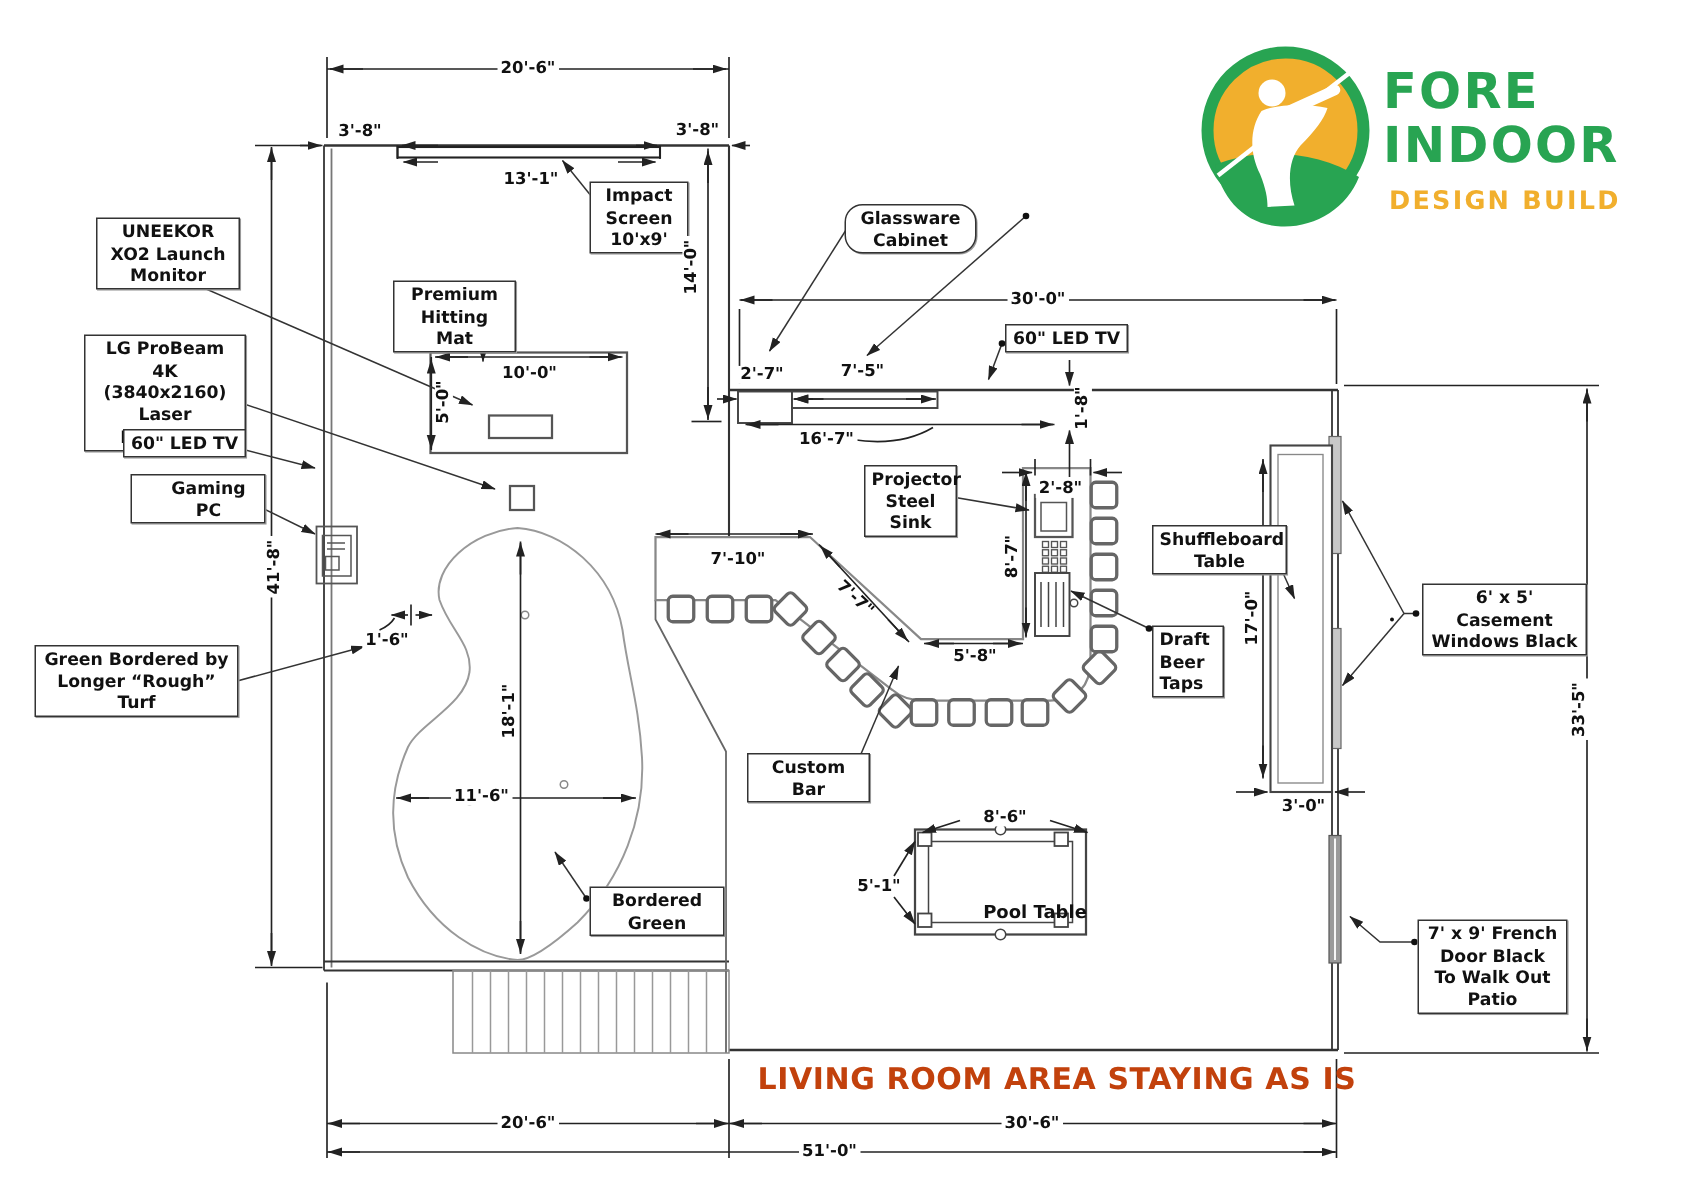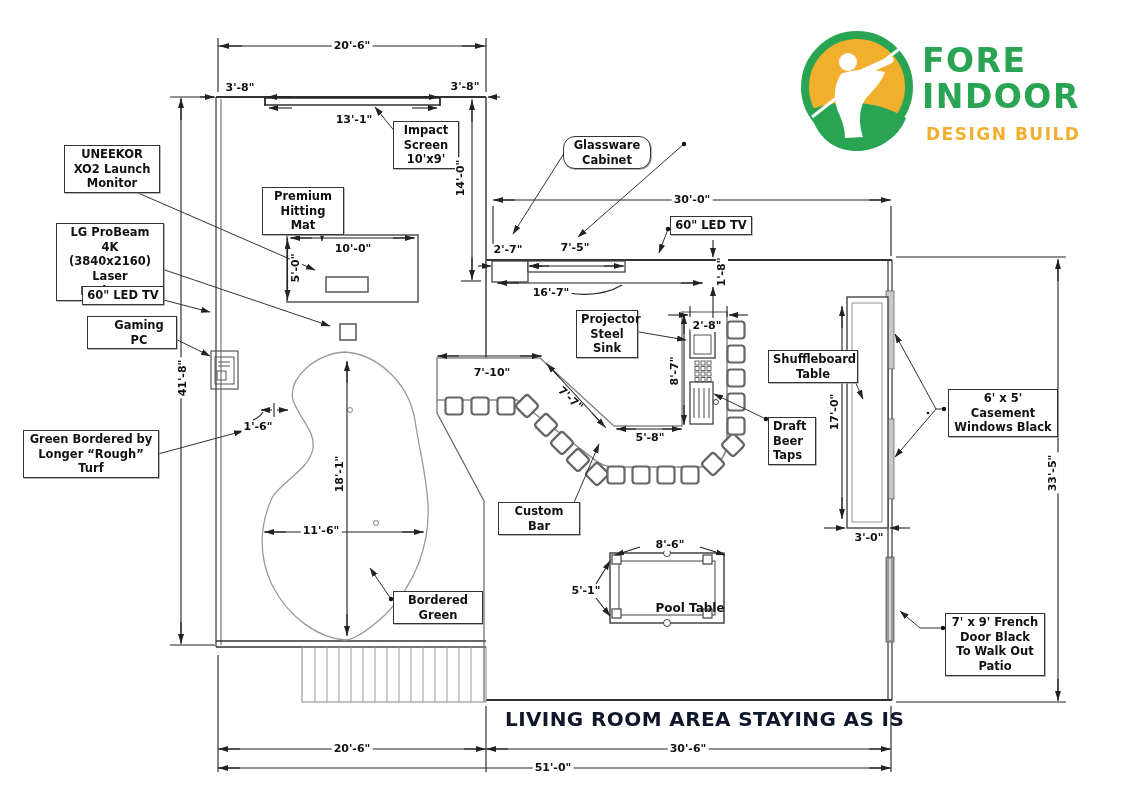--- a/index.html
+++ b/index.html
@@ -9,21 +9,21 @@
   .co{position:absolute;background:#fff;border:1px solid #333;box-shadow:0.7px 0.7px 0 #999;
       padding:1px 4px;font:600 11.5px "DejaVu Sans",sans-serif;color:#111;text-align:center;
       white-space:pre-line;line-height:1.28;}
   .co.tr{text-align:center}.co.tl{text-align:left}
   .dim{position:absolute;transform:translate(-50%,-50%);font:600 11px "DejaVu Sans",sans-serif;
        color:#111;background:#fff;padding:0 2px;white-space:nowrap;line-height:1.1;}
   .dim.r{transform:translate(-50%,-50%) rotate(-90deg);}
   .dim.d43{transform:translate(-50%,-50%) rotate(43deg);background:transparent;}
   .plain{position:absolute;transform:translate(-50%,-50%);font:600 12px "DejaVu Sans",sans-serif;
          color:#111;white-space:nowrap;}
-  .title{position:absolute;font:800 20px "DejaVu Sans",sans-serif;color:#0f172a;
+  .title{position:absolute;font:800 20px "DejaVu Sans",sans-serif;color:#c2410c;
          letter-spacing:.4px;text-align:center;white-space:nowrap;}
   .brand1{position:absolute;font:800 33px "DejaVu Sans",sans-serif;color:#28a452;
           letter-spacing:1.5px;line-height:1;}
   .brand2{position:absolute;font:800 17px "DejaVu Sans",sans-serif;color:#f1af2d;
           letter-spacing:1.5px;line-height:1;}
 </style>
 </head>
 <body>
 
 <div id="canvas">

